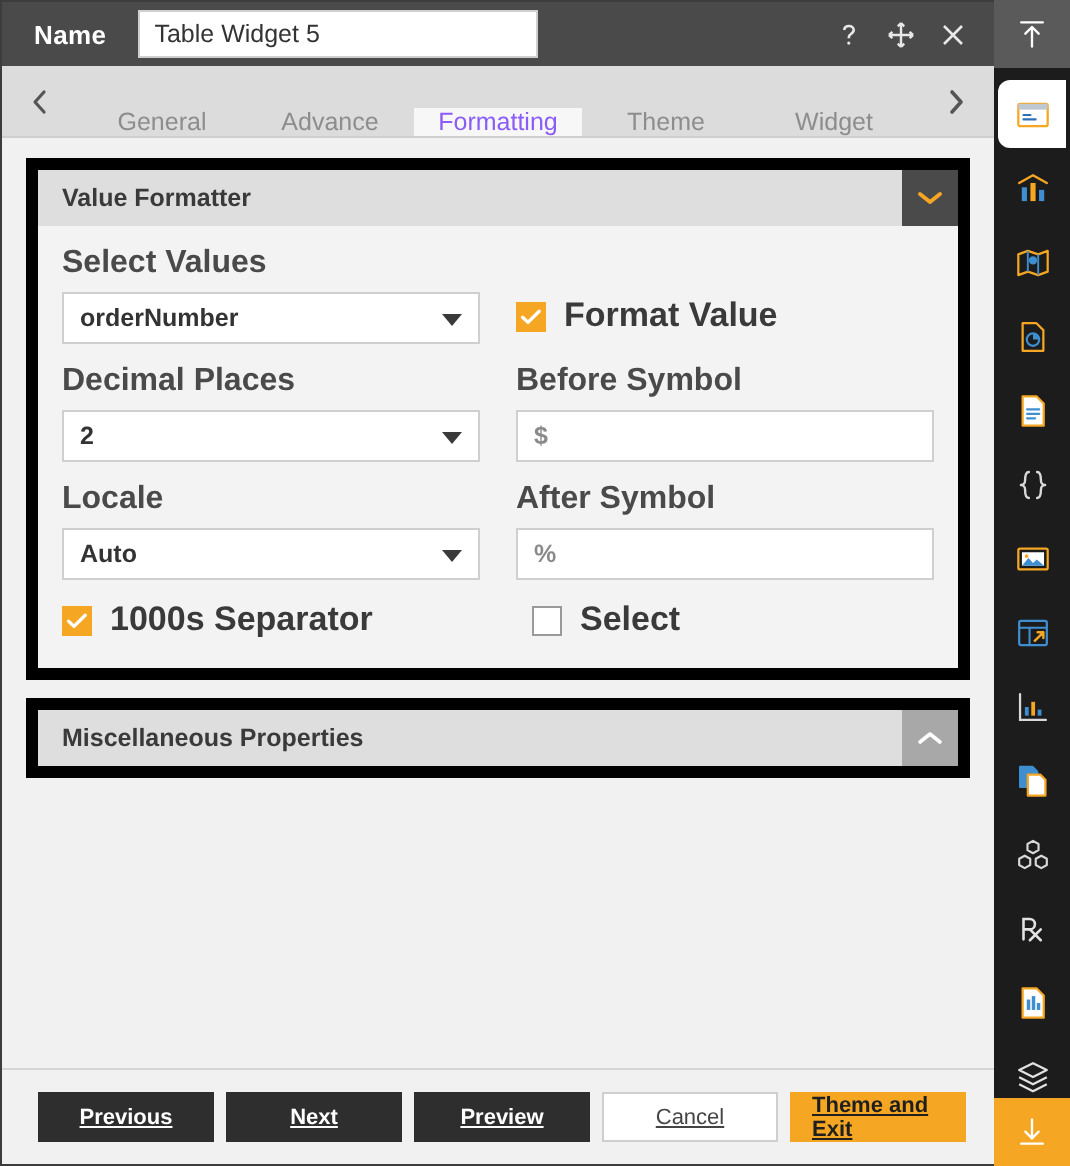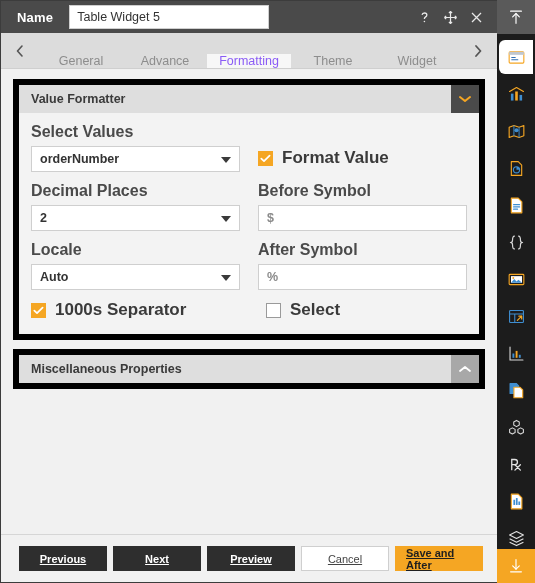--- a/index.html
+++ b/index.html
@@ -358,21 +358,21 @@
         </div>
       </div>
 
     </div>
 
     <div class="footer">
       <div class="btn dark">Previous</div>
       <div class="btn dark">Next</div>
       <div class="btn dark">Preview</div>
       <div class="btn light">Cancel</div>
-      <div class="btn accent">Save and After</div>
+      <div class="btn accent">Theme and Exit</div>
     </div>
 
   </div>
 
   <div class="rail">
 
     <div class="rail-top">
       <svg width="18" height="18" viewBox="0 0 20 20" fill="none" stroke="#ffffff" stroke-width="1.3" stroke-linecap="round" stroke-linejoin="round">
         <path d="M4 3.5h12"></path>
           <path d="M10 17V6.5"></path>

